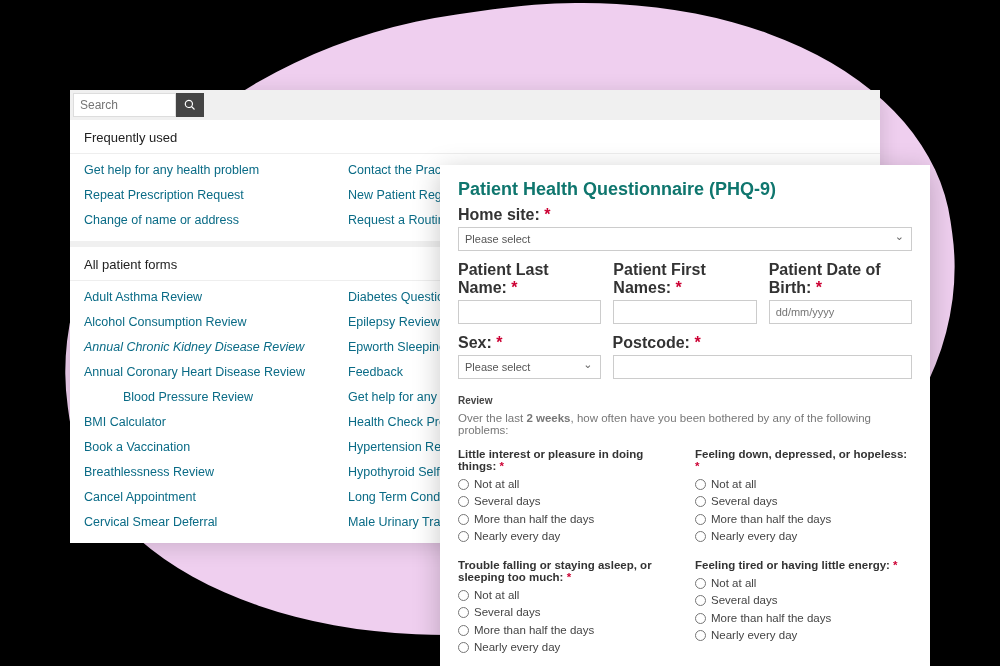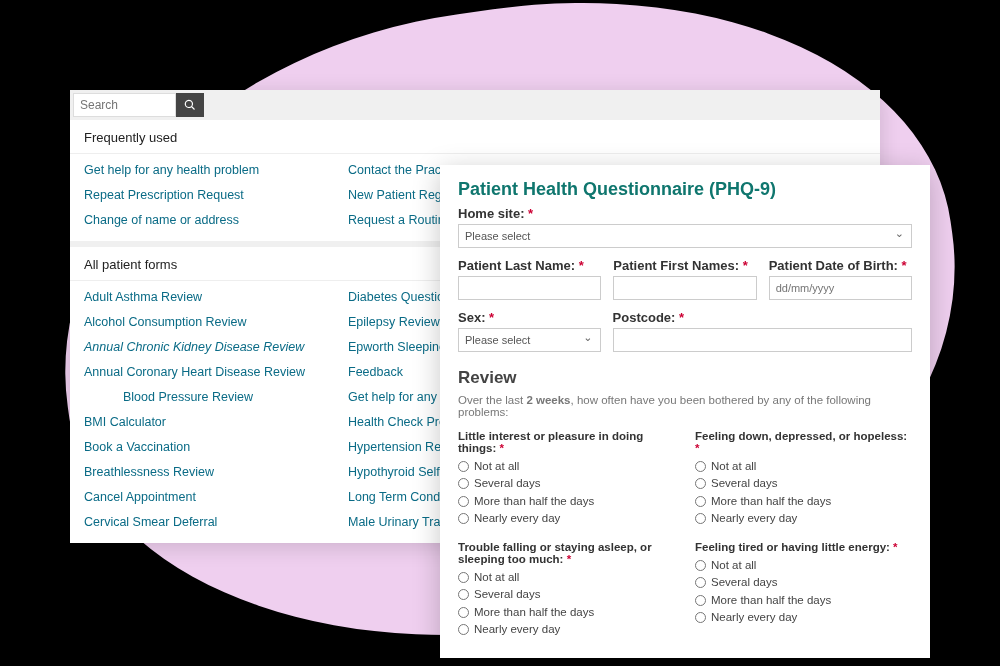--- a/index.html
+++ b/index.html
@@ -83,21 +83,21 @@
     padding: 14px 18px 20px;
     color: #3a3a3a;
   }
   .panel-front h2 {
     font-size: 18px;
     font-weight: 700;
     color: #0f766e;
     margin-bottom: 6px;
   }
   .field-label {
-    font-size: 13px;
+    font-size: 16px;
     font-weight: 700;
     color: #333;
     margin-bottom: 3px;
     display: block;
   }
   .req { color: #c03; }
   .sel, .txt {
     width: 100%;
     height: 24px;
     border: 1px solid #ccc;
@@ -113,21 +113,21 @@
     position: absolute;
     right: 8px;
     top: 3px;
     font-size: 11px;
     color: #666;
     pointer-events: none;
   }
   .row { display: flex; gap: 12px; margin-top: 10px; }
   .col { flex: 1; }
   .section-title {
-    font-size: 17px;
+    font-size: 10px;
     font-weight: 700;
     color: #444;
     margin-top: 16px;
     margin-bottom: 6px;
   }
   .intro {
     font-size: 11.5px;
     color: #777;
     margin-bottom: 12px;
   }

